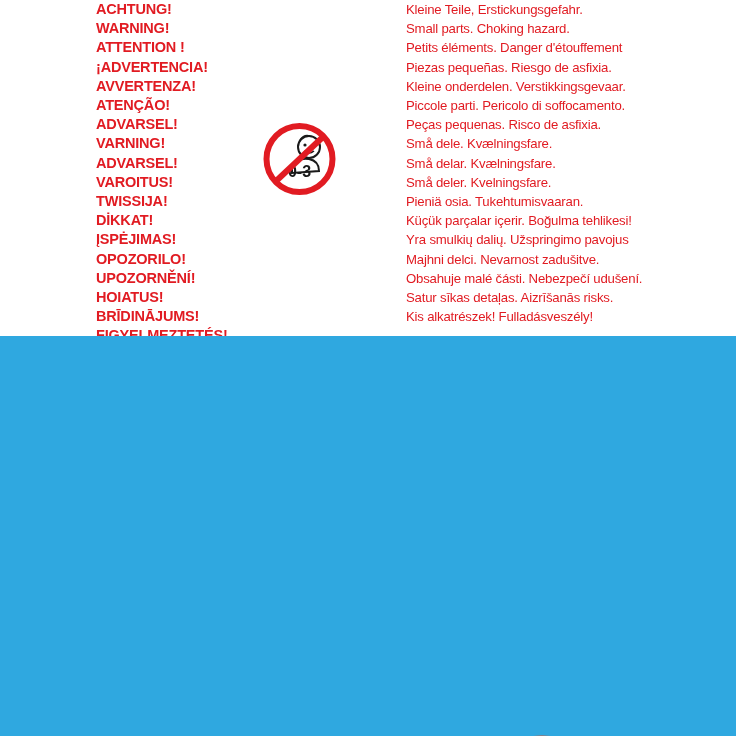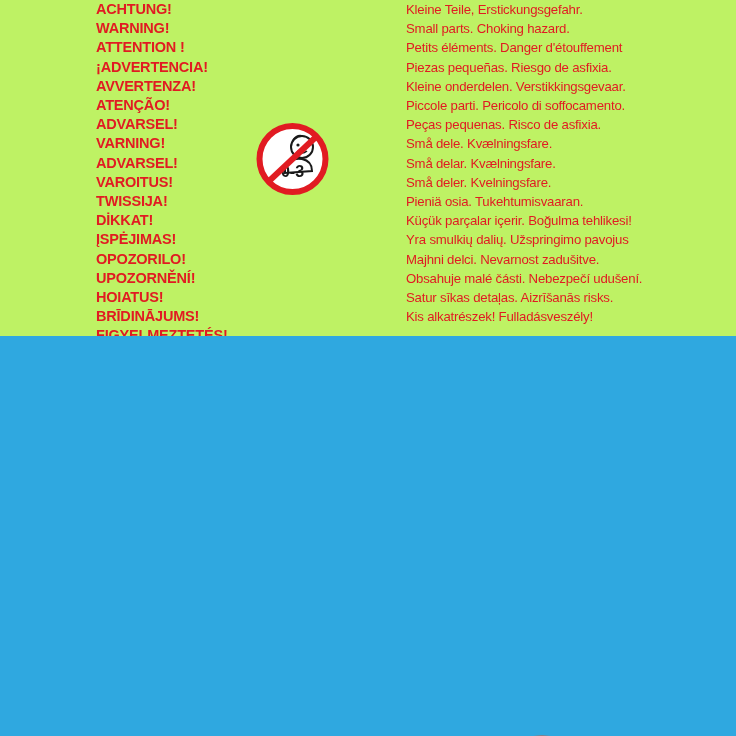--- a/index.html
+++ b/index.html
@@ -10,21 +10,21 @@
     overflow:hidden;
   }
   .package{
     position:relative;
     width:736px;height:736px;
     background:#2fa8e0;
   }
   
   .warning-panel{
     position:absolute;left:0;top:0;width:736px;height:336px;
-    background:#bef264;
+    background:#ffffff;
   }
   .warn-col-left{
     position:absolute;left:96px;top:0px;width:150px;
     color:#e11b22;
     font-weight:bold;
     font-size:14.5px;
     line-height:19.2px;
     letter-spacing:-0.2px;
   }
   .warn-col-left div{white-space:nowrap;}
@@ -32,21 +32,21 @@
     position:absolute;left:362px;top:0px;width:360px;
     color:#e11b22;
     font-size:13.2px;
     line-height:19.2px;
     letter-spacing:-0.2px;
     margin-left:44px;
   }
   .warn-col-right div{white-space:nowrap;}
   
   .age-icon{
-    position:absolute;left:245px;top:123px;width:95px;height:72px;
+    position:absolute;left:252px;top:123px;width:95px;height:72px;
   }
   .age-icon svg{display:block;}
   
   .blue-area{
     position:absolute;left:0;top:336px;width:736px;height:400px;
     background:#2fa8e0;
   }
 
   
   .headphones{

